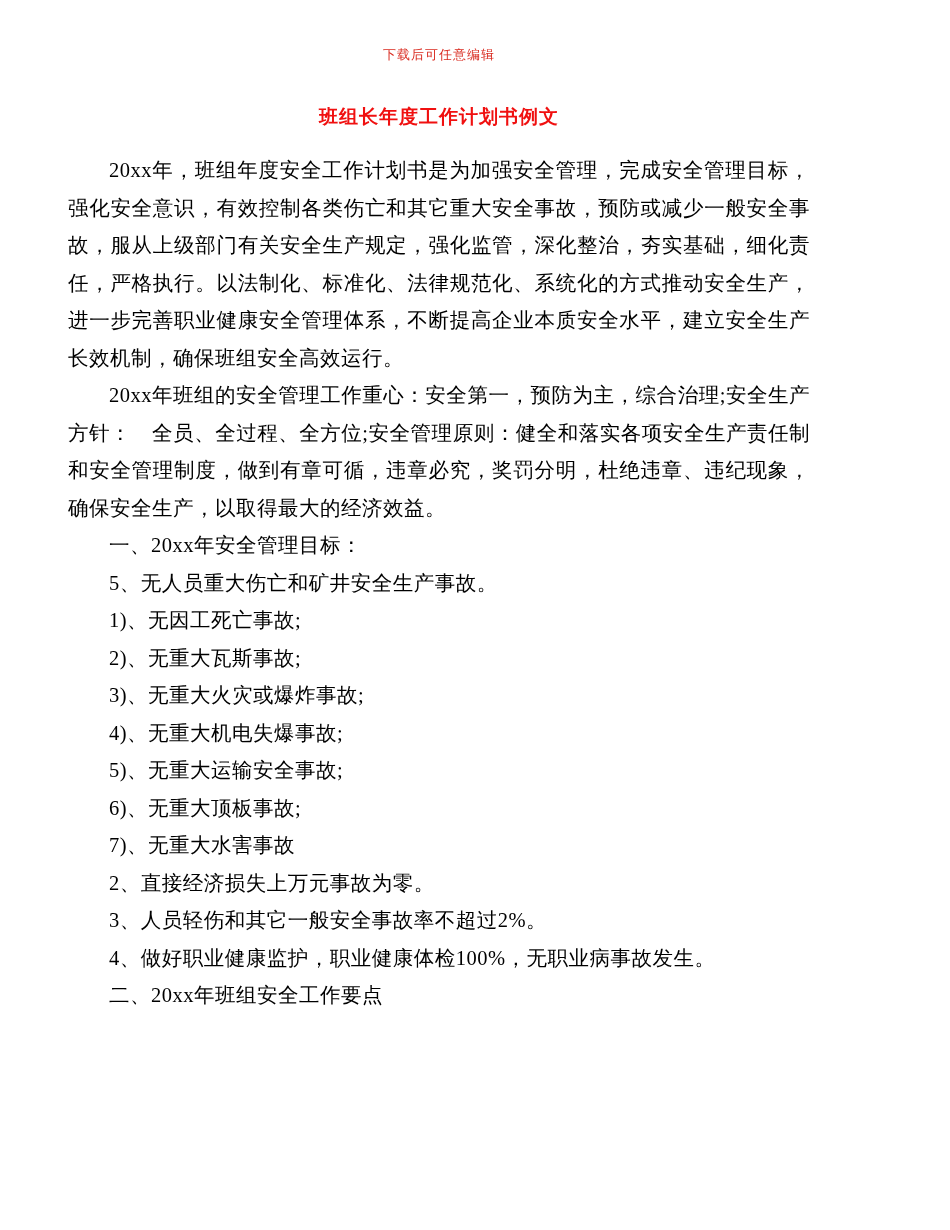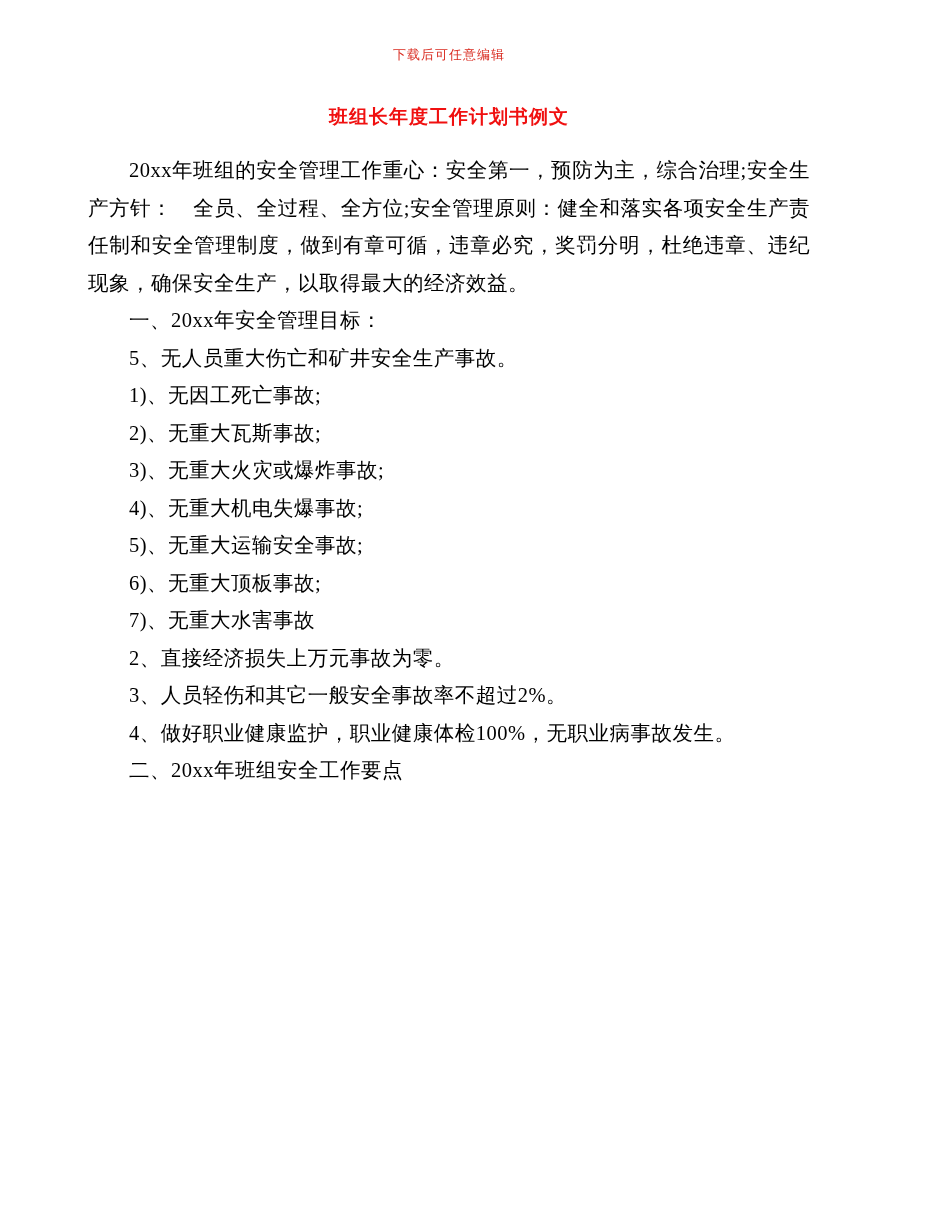--- a/index.html
+++ b/index.html
@@ -12,21 +12,21 @@
     min-height: 1230px;
     font-family: "Liberation Serif", "DejaVu Serif", serif;
     color: #000000;
     position: relative;
   }
   .page {
     width: 950px;
     min-height: 1230px;
     background: #ffffff;
     box-sizing: border-box;
-    padding: 46px 140px 60px 88px;
+    padding: 46px 140px 60px 68px;
   }
   .header-note {
     text-align: center;
     font-size: 13px;
     color: #d92a1f;
     letter-spacing: 1px;
     margin: 0 0 40px 0;
   }
   .doc-title {
     text-align: center;
@@ -47,20 +47,21 @@
 </style>
 </head>
 <body>
 
 <div class="page">
   <div class="header-note">下载后可任意编辑</div>
 
   <h1 class="doc-title">班组长年度工作计划书例文</h1>
 
   <div class="doc-body">
+    <p>20xx年，班组年度安全工作计划书是为加强安全管理，完成安全管理目标，强化安全意识，有效控制各类伤亡和其它重大安全事故，预防或减少一般安全事故，服从上级部门有关安全生产规定，强化监管，深化整治，夯实基础，细化责任，严格执行。以法制化、标准化、法律规范化、系统化的方式推动安全生产，进一步完善职业健康安全管理体系，不断提高企业本质安全水平，建立安全生产长效机制，确保班组安全高效运行。</p>
     <p>20xx年班组的安全管理工作重心：安全第一，预防为主，综合治理;安全生产方针：　全员、全过程、全方位;安全管理原则：健全和落实各项安全生产责任制和安全管理制度，做到有章可循，违章必究，奖罚分明，杜绝违章、违纪现象，确保安全生产，以取得最大的经济效益。</p>
     <p>一、20xx年安全管理目标：</p>
     <p>5、无人员重大伤亡和矿井安全生产事故。</p>
     <p>1)、无因工死亡事故;</p>
     <p>2)、无重大瓦斯事故;</p>
     <p>3)、无重大火灾或爆炸事故;</p>
     <p>4)、无重大机电失爆事故;</p>
     <p>5)、无重大运输安全事故;</p>
     <p>6)、无重大顶板事故;</p>
     <p>7)、无重大水害事故</p>

